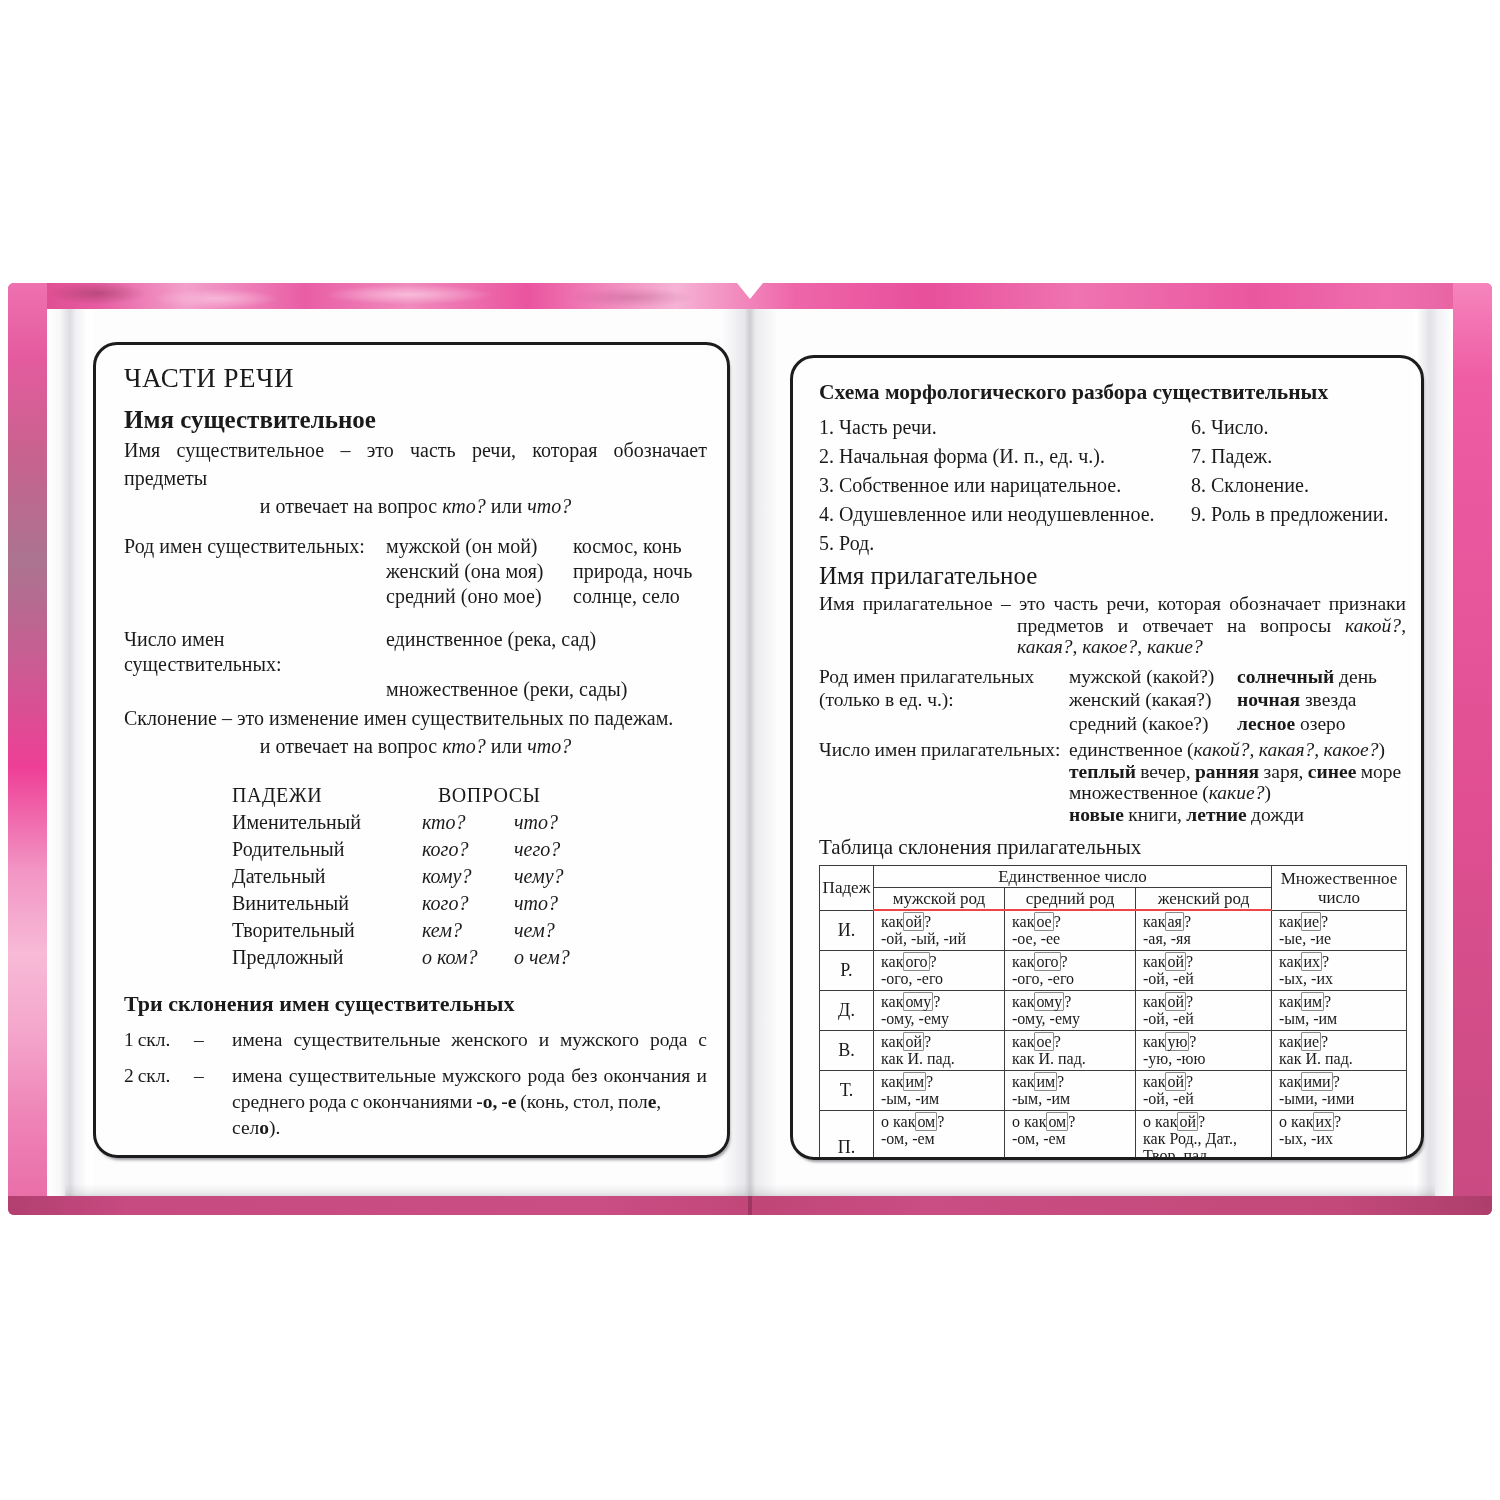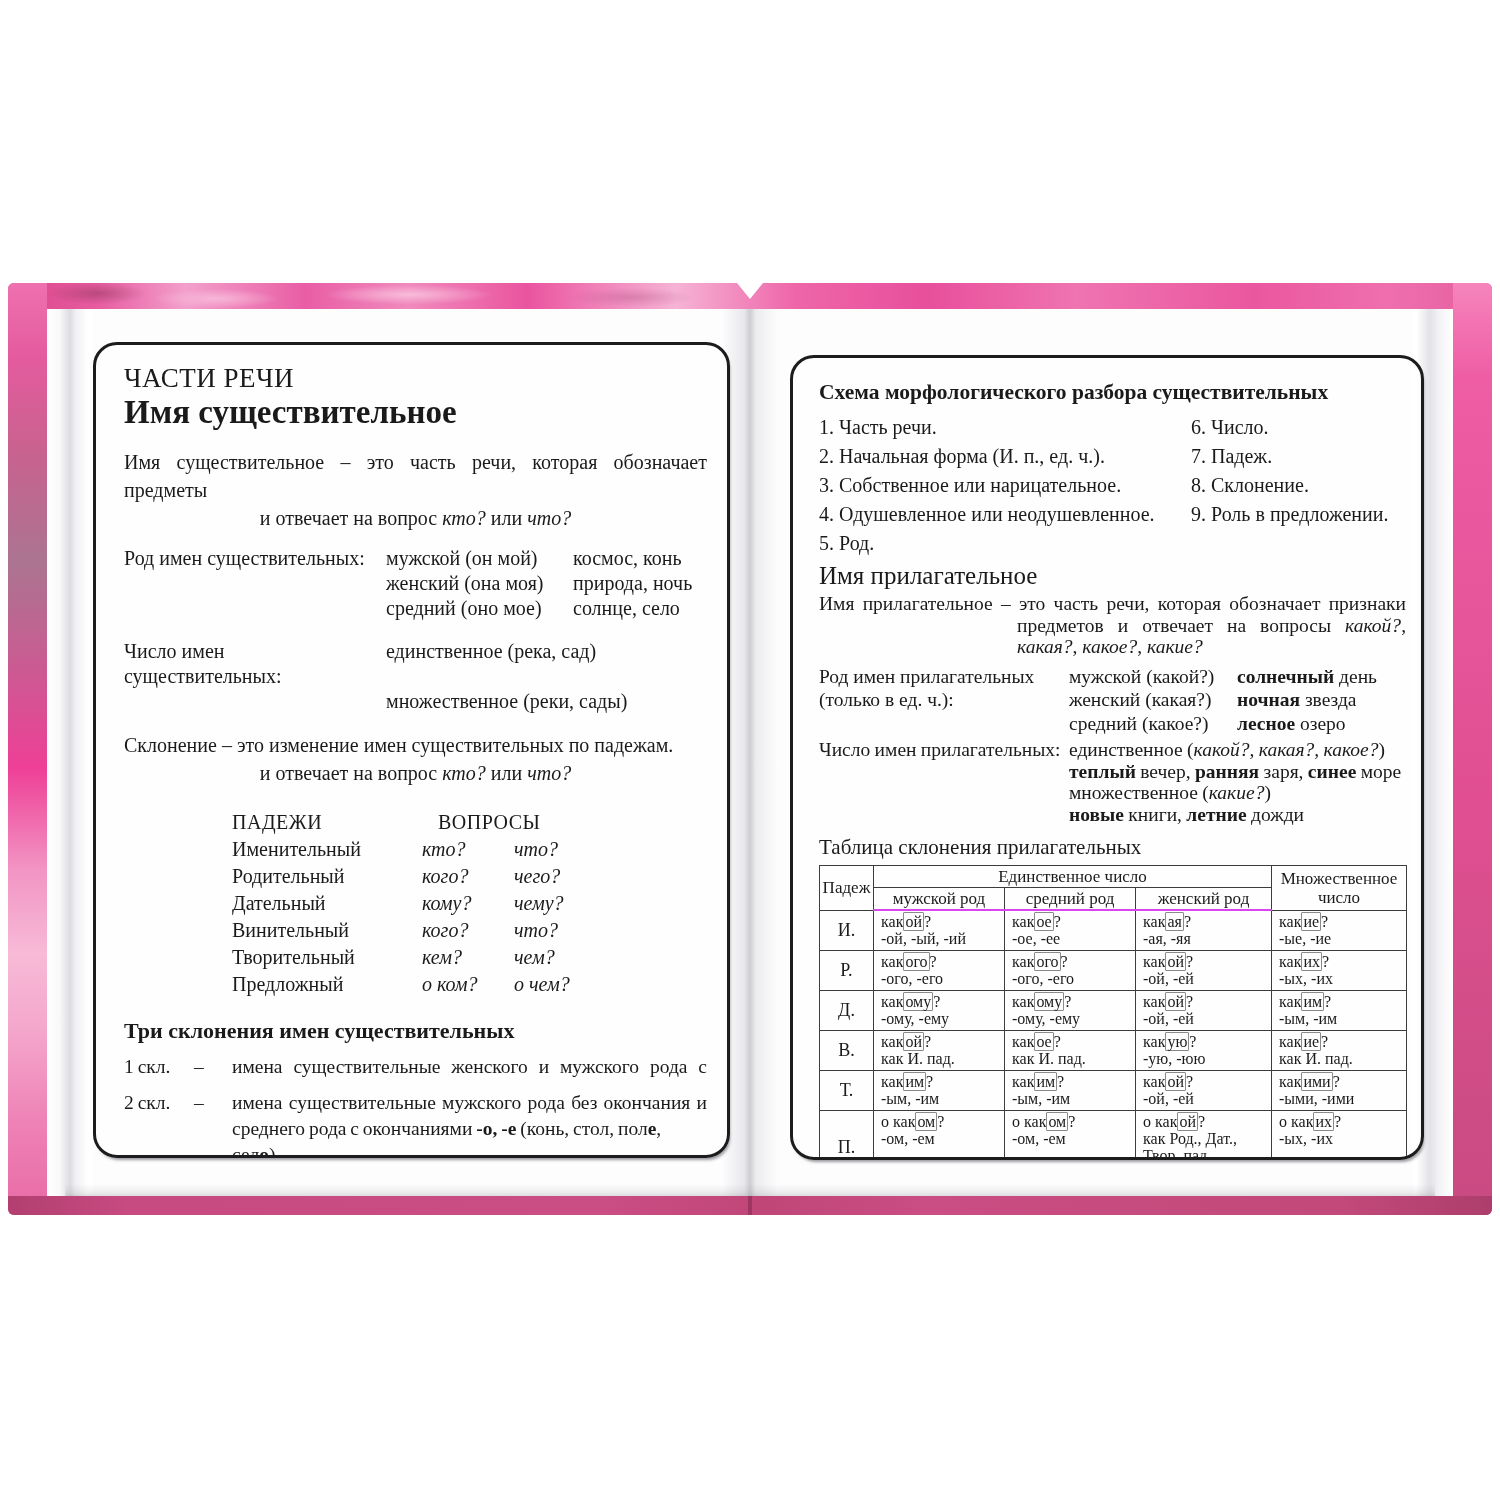--- a/index.html
+++ b/index.html
@@ -33,22 +33,22 @@
   .gutter{position:absolute;left:675px;top:0;bottom:0;width:56px;
     background:linear-gradient(90deg,rgba(110,110,125,0) 0%,rgba(110,110,125,.15) 40%,rgba(80,80,95,.28) 50%,rgba(110,110,125,.12) 60%,rgba(110,110,125,0) 100%);}
   .frame{position:absolute;border:3px solid #1c1c1c;border-radius:24px;box-sizing:border-box;overflow:hidden;
          box-shadow:2px 4px 3px -2px rgba(70,70,80,.55);background:rgba(255,255,255,.6);}
   .frame.left{left:46px;top:33px;width:637px;height:816px;padding:12px 20px 0 28px;}
   .frame.right{left:743px;top:46px;width:634px;height:805px;padding:10px 15px 0 26px;}
   .b{font-weight:bold;} .i{font-style:italic;}
   .x{border:1px solid #8a8a8a;padding:0 1px;border-radius:1px;}
   
   .lp-title{font-size:27px;font-weight:normal;letter-spacing:.5px;margin-top:6px;}
-  .lp-h2{font-size:33px;font-weight:bold;margin-top:0;}
-  .para{font-size:20px;line-height:28px;margin-top:17px;}
+  .lp-h2{font-size:25px;font-weight:bold;margin-top:12px;}
+  .para{font-size:20px;line-height:28px;margin-top:2px;}
   .jl{text-align:justify;text-align-last:justify;}
   .ctr{text-align:center;}
   .grid-rod{display:grid;grid-template-columns:262px 187px auto;margin-top:14px;font-size:20px;line-height:25px;}
   .grid-chislo{display:grid;grid-template-columns:262px auto;margin-top:18px;font-size:20px;line-height:25px;}
   .cases{margin:22px 0 0 108px;display:grid;grid-template-columns:190px 92px auto;font-size:20px;line-height:27px;}
   .cases .hdr{letter-spacing:.5px;}
   .cases .hdr2{grid-column:2/4;padding-left:16px;letter-spacing:.5px;}
   .cases .qq{font-style:italic;}
   .lp-h3{font-size:22px;font-weight:bold;margin-top:20px;}
   .skl-item{display:grid;grid-template-columns:70px 38px auto;margin-top:10px;font-size:19.5px;line-height:26px;word-spacing:-1px;}
@@ -60,21 +60,21 @@
   .adj-def{margin-top:3px;font-size:19.5px;line-height:21.5px;}
   .adj-def .dl{padding-left:198px;}
   .adj-rod{display:grid;grid-template-columns:250px 168px auto;margin-top:7px;font-size:19.5px;line-height:23.5px;}
   .adj-chislo{display:grid;grid-template-columns:250px auto;margin-top:4px;font-size:19.5px;line-height:21.5px;word-spacing:-0.5px;}
   .tbl-title{font-size:21px;margin-top:10px;}
   table.decl{border-collapse:collapse;margin-top:5px;width:587px;table-layout:fixed;}
   table.decl col.c0{width:54px;} table.decl col.c1,table.decl col.c2{width:131px;}
   table.decl col.c3{width:136px;} table.decl col.c4{width:135px;}
   table.decl th,table.decl td{border:1px solid #3c3c3c;}
   table.decl thead th{font-weight:normal;font-size:17px;text-align:center;padding:1px 2px;line-height:19px;}
-  table.decl thead tr.sub th{border-bottom:2px solid #d946ef;}
+  table.decl thead tr.sub th{border-bottom:2px solid #ef4444;}
   table.decl td.case{text-align:center;font-size:18px;}
   table.decl td.cell{padding:2px 2px 3px 7px;vertical-align:top;}
   .q,.e{font-size:16px;line-height:17px;}
   .e{white-space:pre-line;}
 </style>
 </head>
 <body>
 
 <div class="canvas">
   <div class="book">

